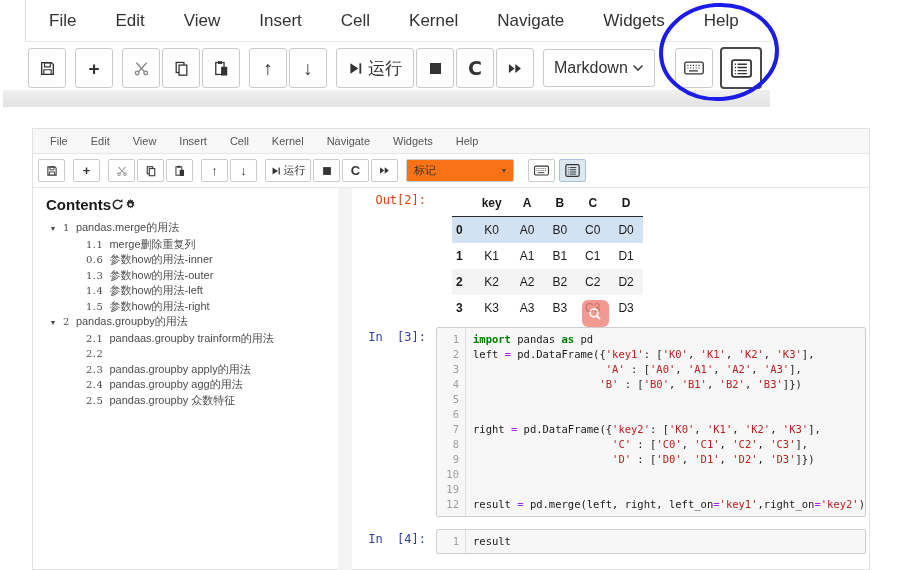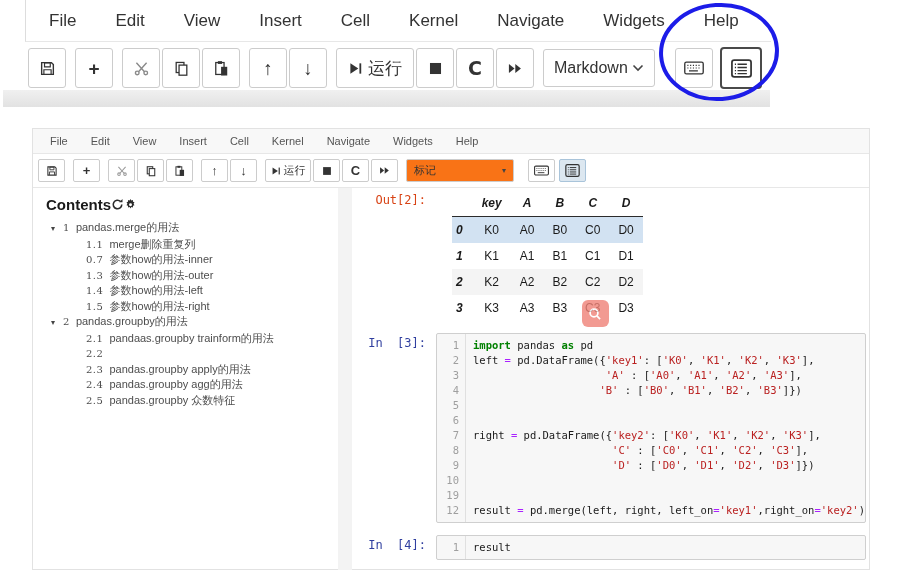--- a/index.html
+++ b/index.html
@@ -70,28 +70,28 @@
 
   .cellrow { display:flex; }
   .prompt { width:84px; flex:none; text-align:right; padding-right:10px; padding-top:3px;
             font-size:12px; white-space:pre; }
   .prompt.out { color:#d84315; }
   .prompt.in  { color:#303f9f; }
 
   .out-area { padding-left:16px; }
   table.df { border-collapse:collapse; font-family:"Liberation Sans", sans-serif; font-size:12px;
              color:#1a1a1a; text-align:center; line-height:14px; }
-  .df th { font-weight:bold; padding:6px 9px;font-style:italic; }
+  .df th { font-weight:bold; padding:6px 9px; }
   .df thead th { border-bottom:1.5px solid #2b2b2b; }
   .df td { padding:6px 9px; }
   .df tbody th { padding:6px 10px 6px 4px; }
   .df tbody tr:nth-child(odd) { background:#f4f4f4; }
   .df tbody tr.hl { background:#d2e2f2; }
 
-  .in3 { margin-top:12px; }
+  .in3 { margin-top:6px; }
   .in4 { margin-top:12px; }
   .in-box { flex:1; margin-right:3px; border:1px solid #cfcfcf; background:#f7f7f7;
             display:flex; border-radius:2px; position:relative; }
   .gutter { width:29px; flex:none; padding:4px 6px 4px 0; text-align:right; color:#9f9f9f;
             font-size:10.5px; line-height:15px; border-right:1px solid #e0e0e0; }
   .codecol { flex:1; padding:4px 0 4px 7px; font-size:10.5px; line-height:15px; color:#1a1a1a;
              white-space:pre; overflow:hidden; }
   .tok-k { color:#008000; font-weight:bold; }
   .tok-s { color:#ba2121; }
   .tok-o { color:#aa22ff; }
@@ -376,21 +376,21 @@
             <div class="toc-item lvl1">
               <span class="tri">▾</span>
               <span class="toc-num">1</span>
               <span class="toc-label">pandas.merge的用法</span>
             </div>
             <div class="toc-item lvl2">
               <span class="toc-num">1.1</span>
               <span class="toc-label">merge删除重复列</span>
             </div>
             <div class="toc-item lvl2">
-              <span class="toc-num">0.7</span>
+              <span class="toc-num">0.6</span>
               <span class="toc-label">参数how的用法-inner</span>
             </div>
             <div class="toc-item lvl2">
               <span class="toc-num">1.3</span>
               <span class="toc-label">参数how的用法-outer</span>
             </div>
             <div class="toc-item lvl2">
               <span class="toc-num">1.4</span>
               <span class="toc-label">参数how的用法-left</span>
             </div>

